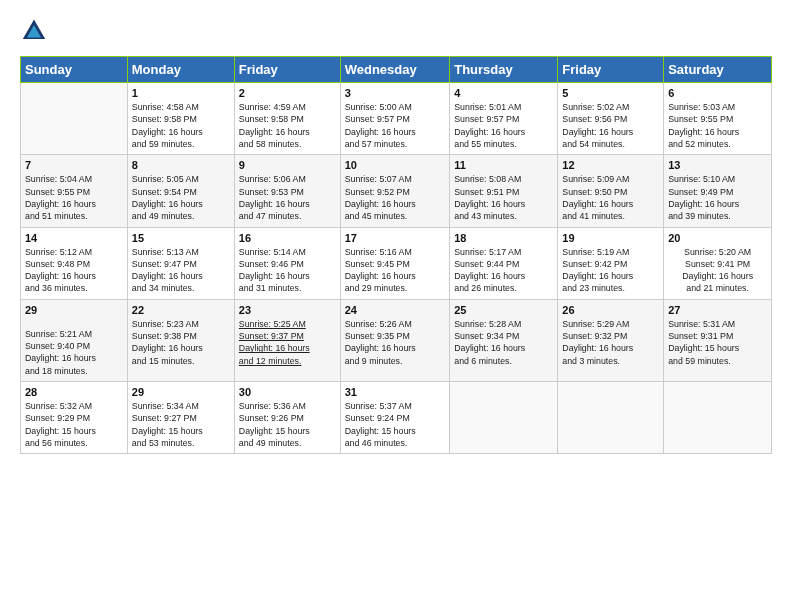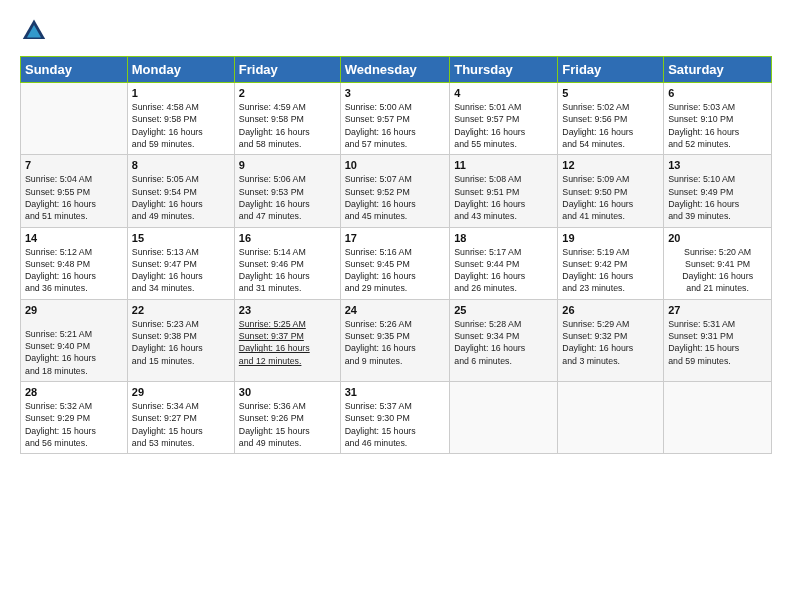--- a/index.html
+++ b/index.html
@@ -162,21 +162,21 @@
           <td>
             <span class="day-num">5</span>
             <div class="day-info" style="white-space: pre-line;">Sunrise: 5:02 AM
 Sunset: 9:56 PM
 Daylight: 16 hours
 and 54 minutes.</div>
           </td>
           <td>
             <span class="day-num">6</span>
             <div class="day-info" style="white-space: pre-line;">Sunrise: 5:03 AM
-Sunset: 9:10 PM
+Sunset: 9:55 PM
 Daylight: 16 hours
 and 52 minutes.</div>
           </td>
         </tr>
         <tr>
           <td>
             <span class="day-num">7</span>
             <div class="day-info" style="white-space: pre-line;">Sunrise: 5:04 AM
 Sunset: 9:55 PM
 Daylight: 16 hours
@@ -345,21 +345,21 @@
           <td>
             <span class="day-num">30</span>
             <div class="day-info" style="white-space: pre-line;">Sunrise: 5:36 AM
 Sunset: 9:26 PM
 Daylight: 15 hours
 and 49 minutes.</div>
           </td>
           <td>
             <span class="day-num">31</span>
             <div class="day-info" style="white-space: pre-line;">Sunrise: 5:37 AM
-Sunset: 9:30 PM
+Sunset: 9:24 PM
 Daylight: 15 hours
 and 46 minutes.</div>
           </td>
           <td class="empty-cell"></td>
           <td class="empty-cell"></td>
           <td class="empty-cell"></td>
         </tr>
       </tbody>
   </table>
 </div>

